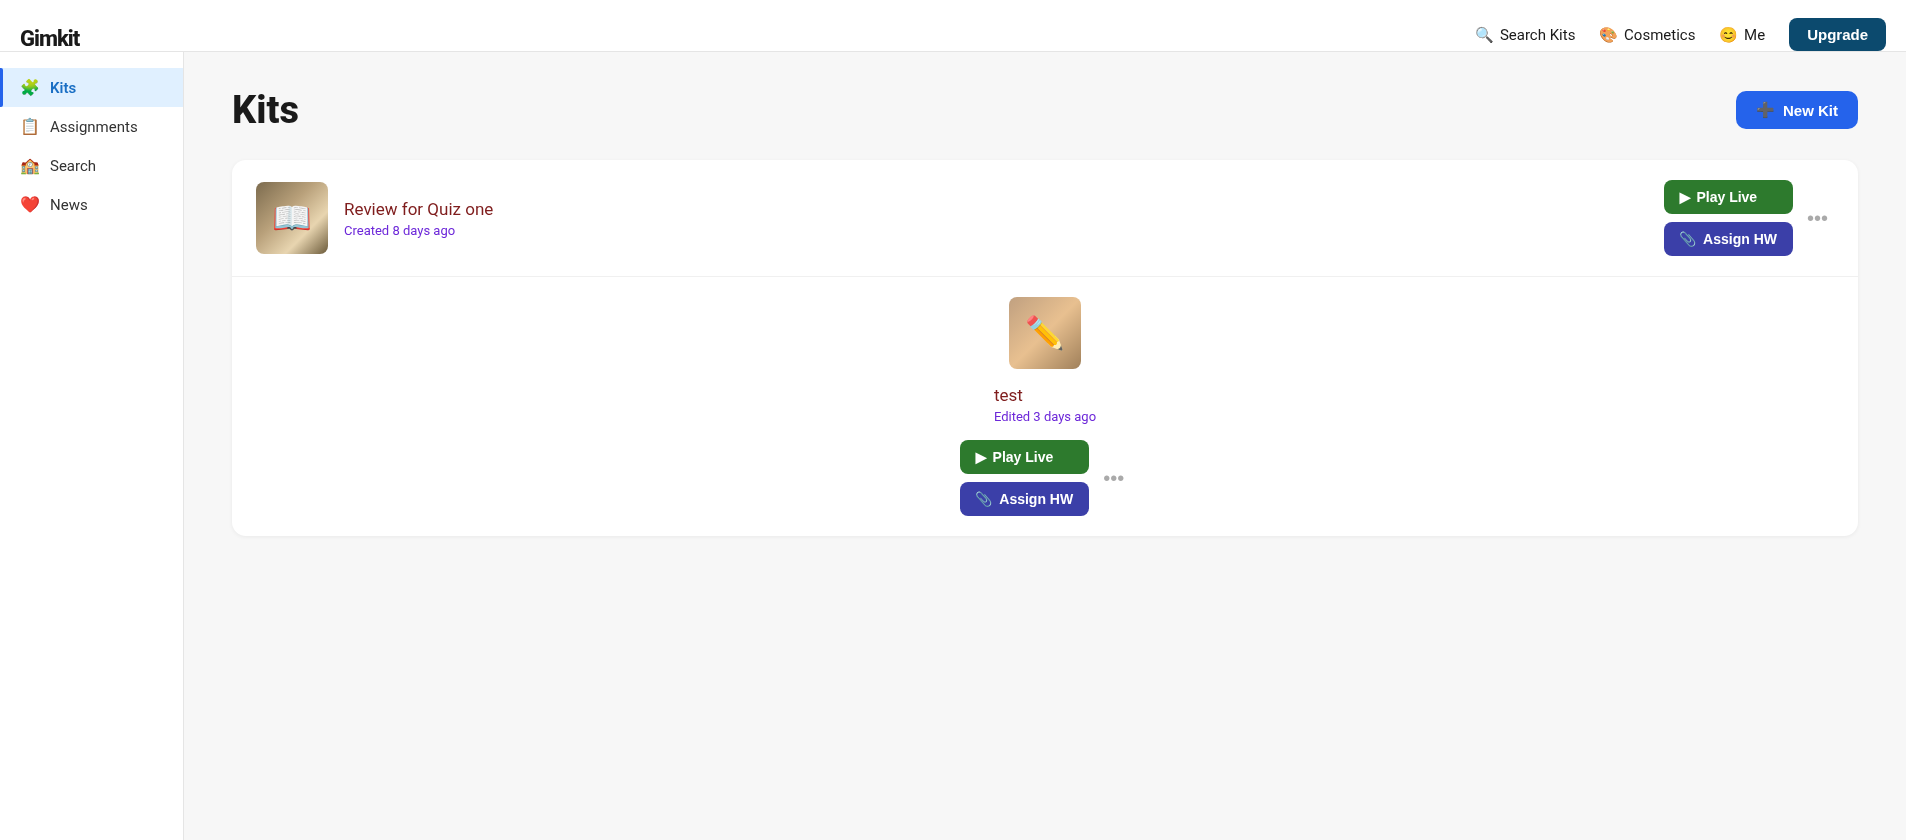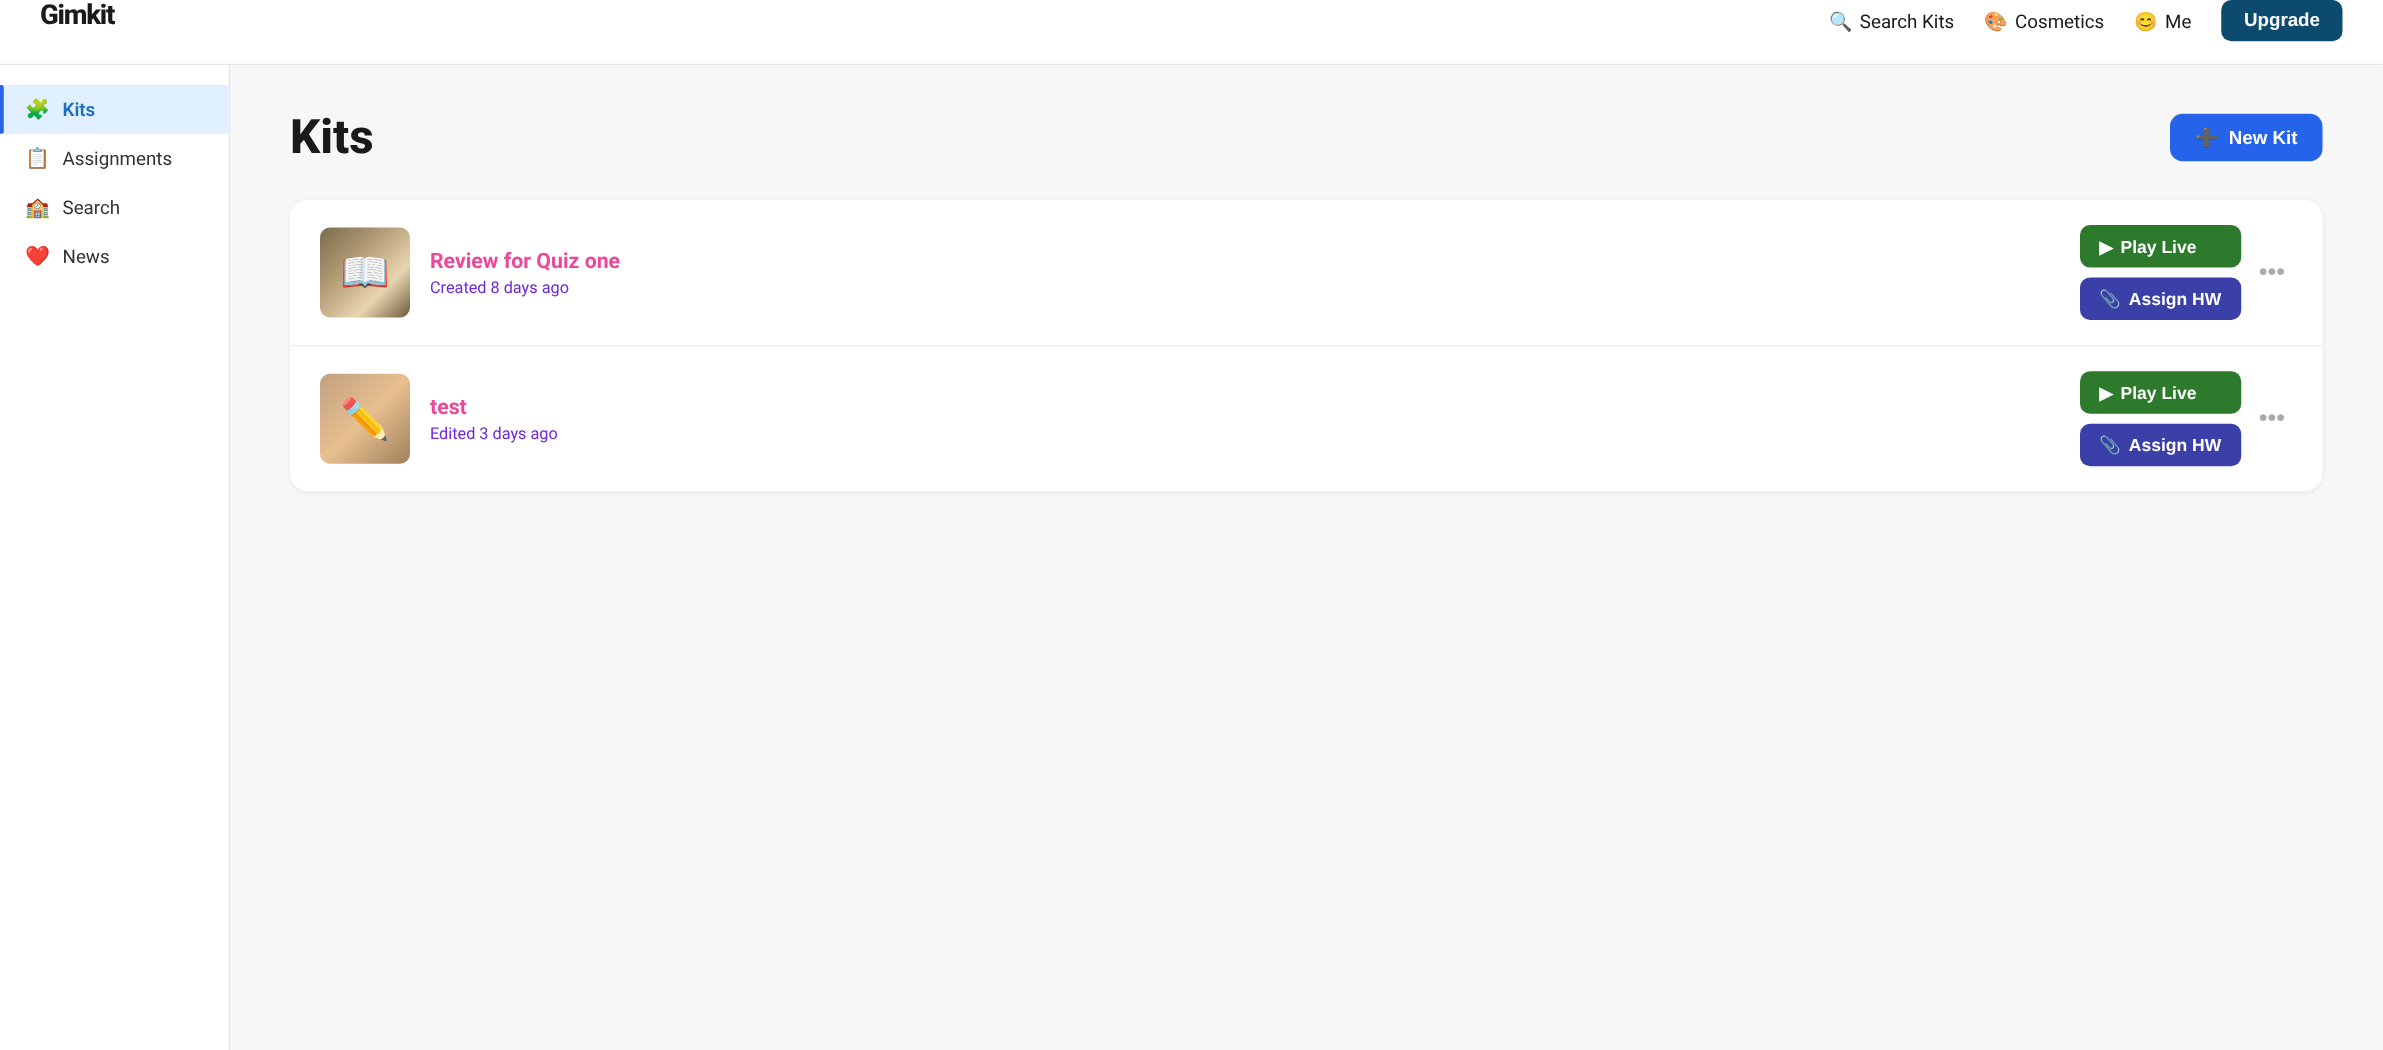--- a/index.html
+++ b/index.html
@@ -4,22 +4,22 @@
   <style>
     * { margin: 0; padding: 0; box-sizing: border-box; }
     body { font-family: -apple-system, BlinkMacSystemFont, 'Segoe UI', Roboto, sans-serif; background: #f7f7f7; display: flex; flex-direction: column; height: 100vh; }
 
     
     .topnav {
       height: 52px;
       background: #fff;
       border-bottom: 1px solid #e5e5e5;
       display: flex;
-      align-items: flex-start;
-      padding: 0 32px;
+      align-items: flex-end;
+      padding: 0 20px;
       position: fixed;
       top: 0; left: 0; right: 0;
       z-index: 100;
     }
     .topnav-logo {
       font-size: 22px;
       font-weight: 800;
       color: #1a1a1a;
       letter-spacing: -1px;
       flex: 1;
@@ -134,21 +134,21 @@
       overflow: hidden;
       box-shadow: 0 1px 4px rgba(0,0,0,0.06);
     }
     .kit-row {
       display: flex;
       align-items: center;
       padding: 20px 24px;
       border-bottom: 1px solid #f0f0f0;
       gap: 16px;
     }
-    .kit-row:last-child { border-bottom: none; }
+    .kit-row:last-child { border-bottom: none; flex-direction: column; }
     .kit-thumbnail {
       width: 72px;
       height: 72px;
       border-radius: 8px;
       object-fit: cover;
       flex-shrink: 0;
       overflow: hidden;
       background: #ddd;
     }
     
@@ -170,22 +170,22 @@
     .kit-thumb-2::after {
       content: '✏️';
       font-size: 32px;
       position: absolute;
       top: 50%; left: 50%;
       transform: translate(-50%, -50%);
     }
     .kit-info { flex: 1; }
     .kit-name {
       font-size: 17px;
-      font-weight: 700;
-      color: #ec4899;
+      font-weight: 400;
+      color: #7f1d1d;
       margin-bottom: 4px;
     }
     .kit-meta {
       font-size: 13px;
       color: #6d28d9;
     }
     .kit-actions {
       display: flex;
       align-items: center;
       gap: 8px;

